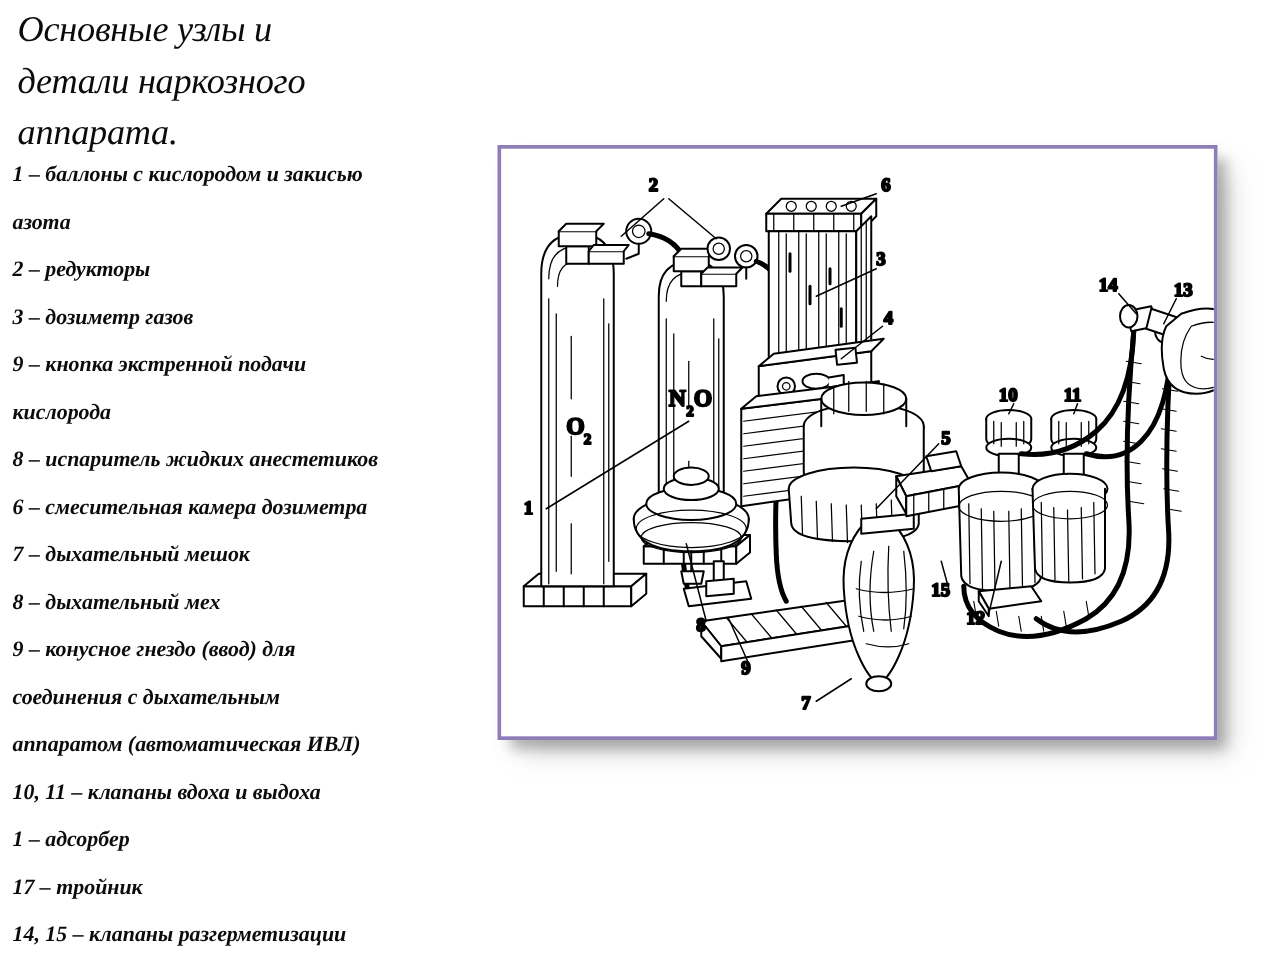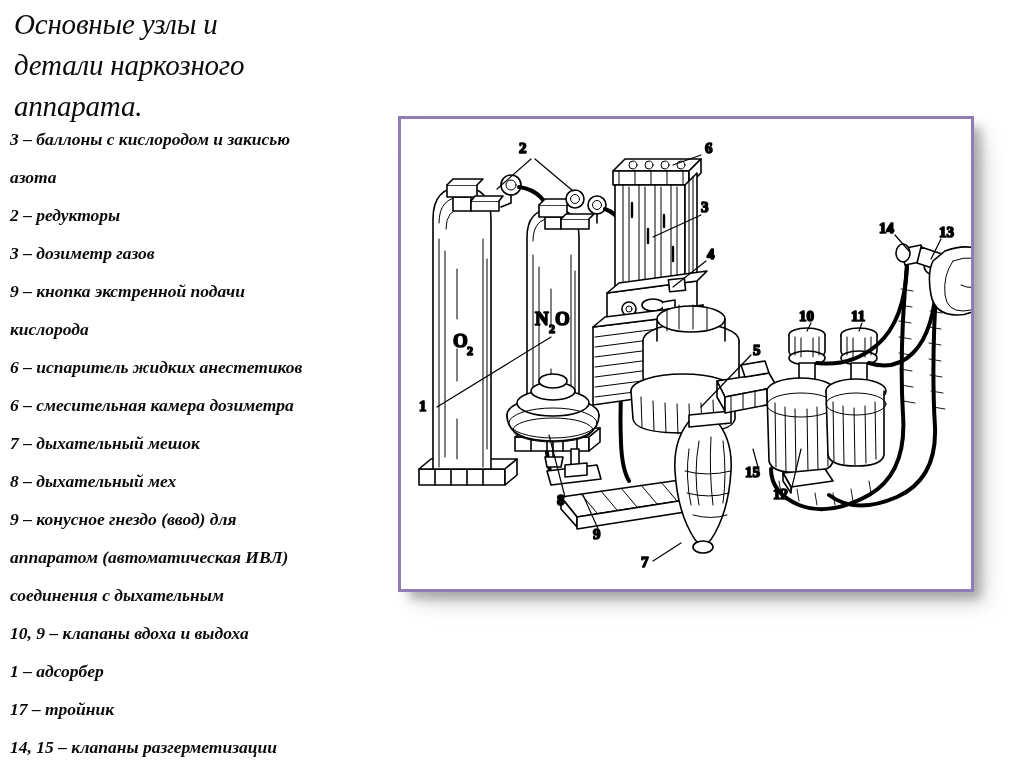--- a/index.html
+++ b/index.html
@@ -74,34 +74,34 @@
 </head>
 <body>
 
 <div id="slide-title">
   <div>Основные узлы и</div>
   <div>детали наркозного</div>
   <div>аппарата.</div>
 </div>
 
 <div id="legend-list">
-  <div class="legend-line">3 – баллоны с кислородом и закисью</div>
+  <div class="legend-line">1 – баллоны с кислородом и закисью</div>
   <div class="legend-line cont">азота</div>
   <div class="legend-line">2 – редукторы</div>
   <div class="legend-line">3 – дозиметр газов</div>
   <div class="legend-line">9 – кнопка экстренной подачи</div>
   <div class="legend-line cont">кислорода</div>
-  <div class="legend-line">6 – испаритель жидких анестетиков</div>
+  <div class="legend-line">8 – испаритель жидких анестетиков</div>
   <div class="legend-line">6 – смесительная камера дозиметра</div>
   <div class="legend-line">7 – дыхательный мешок</div>
   <div class="legend-line">8 – дыхательный мех</div>
   <div class="legend-line">9 – конусное гнездо (ввод) для</div>
+  <div class="legend-line cont">соединения с дыхательным</div>
   <div class="legend-line cont">аппаратом (автоматическая ИВЛ)</div>
-  <div class="legend-line cont">соединения с дыхательным</div>
-  <div class="legend-line">10, 9 – клапаны вдоха и выдоха</div>
+  <div class="legend-line">10, 11 – клапаны вдоха и выдоха</div>
   <div class="legend-line">1 – адсорбер</div>
   <div class="legend-line">17 – тройник</div>
   <div class="legend-line">14, 15 – клапаны разгерметизации</div>
 
 </div>
 
 <div id="picture-frame">
   <svg id="figure-svg" viewBox="0 0 570 470">
     <rect x="0" y="0" width="570" height="470" fill="#ffffff"></rect>
 

